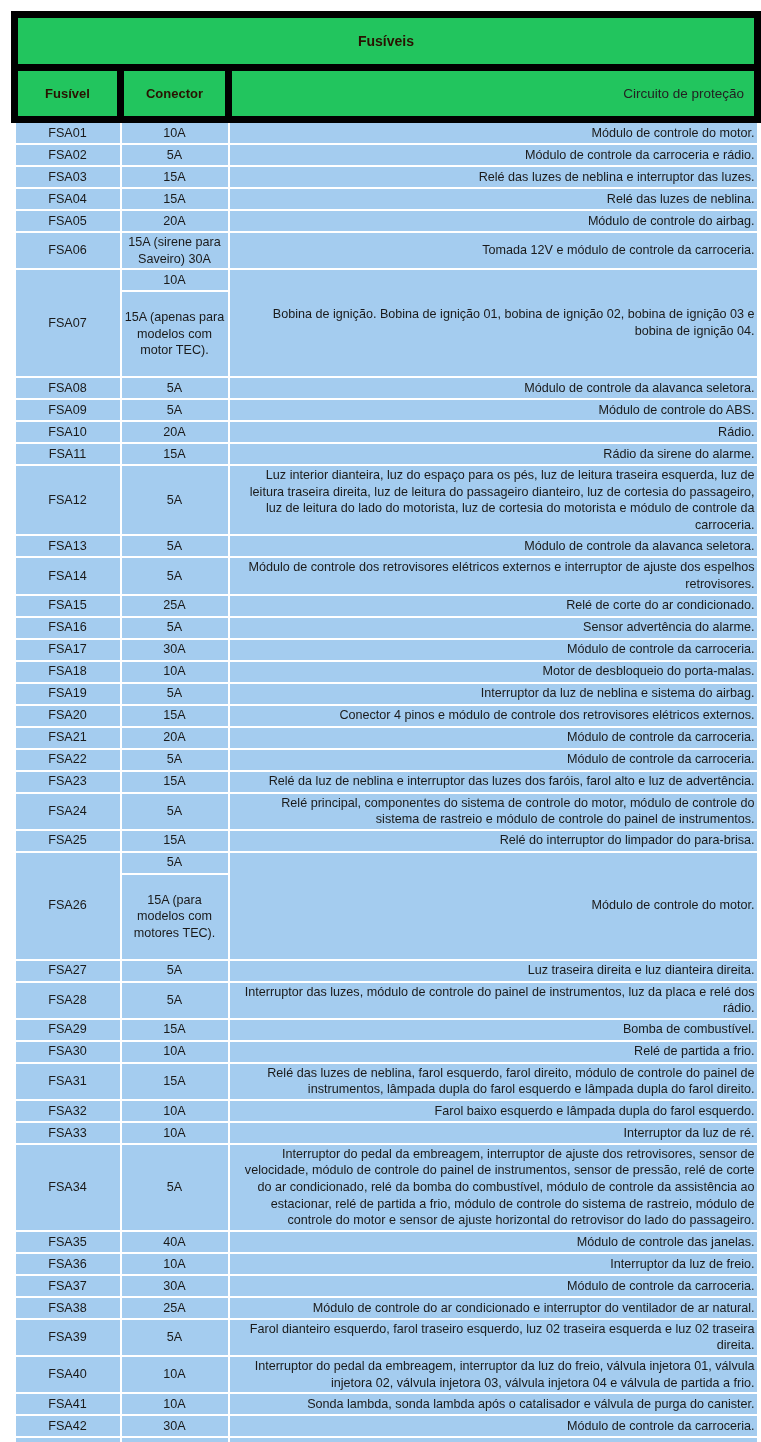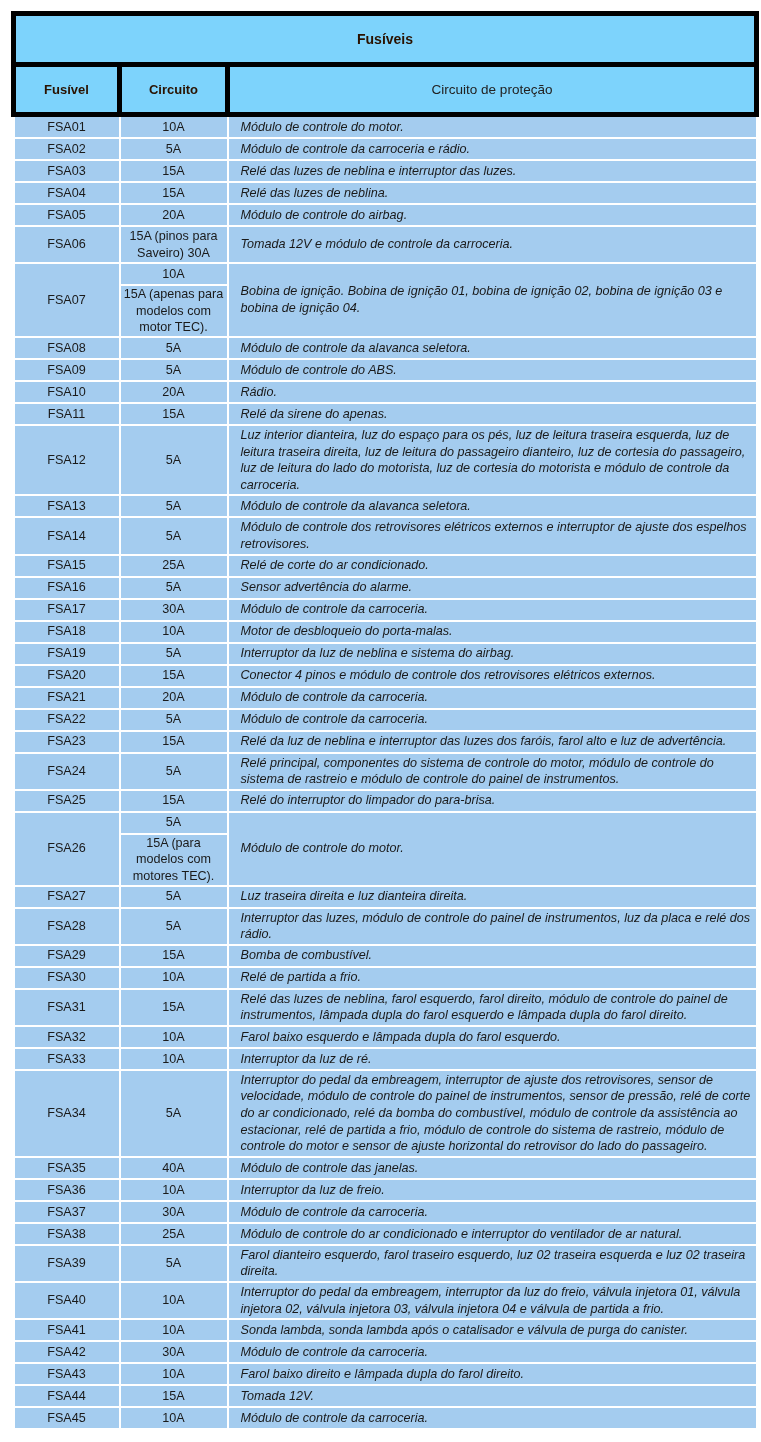--- a/index.html
+++ b/index.html
@@ -2,47 +2,47 @@
 <html><head>
 <meta charset="utf-8">
 <style>
   html, body { margin: 0; padding: 0; background: #ffffff; }
   body { width: 761px; height: 1442px; position: relative; font-family: "Liberation Sans", sans-serif; }
   .wrap { position: absolute; left: 11px; top: 11px; width: 743px; }
   table { border-collapse: collapse; width: 743px; table-layout: fixed; font-size: 12.6px; color: #1a1a1a; }
   col.c1 { width: 106px; }
   col.c2 { width: 108px; }
   col.c3 { width: 529px; }
-  th { background: #7dd3fc; color: #2a1200; font-weight: bold; border: 5px solid #000000; padding: 10px; }
+  th { background: #22c55e; color: #2a1200; font-weight: bold; border: 7px solid #000000; padding: 10px; }
   th.title { height: 26px; font-size: 14px; }
   th.hdr { height: 25px; font-size: 13px; margin-left: 40px; }
-  th.hdr.circ { font-weight: normal; font-size: 13.5px; color: #222; }
+  th.hdr.circ { font-weight: normal; font-size: 13.5px; color: #222; text-align: right; }
   td { background: #a4ccef; border: 2px solid #ffffff; padding: 1px 2px; line-height: 16.6px; vertical-align: middle; }
   td.fuse, td.amp { text-align: center; }
-  td.circ { text-align: left; padding-left: 12px; font-style: italic; }
+  td.circ { text-align: right; padding-left: 12px; }
   tr.r td { height: 18px; }
-  td.sub { padding: 0 2px; }
+  td.sub { padding: 17px 2px; }
 </style>
 </head>
 <body>
 
 <div class="wrap">
   <table>
     <colgroup>
         <col class="c1">
         <col class="c2">
         <col class="c3">
       </colgroup>
     <thead>
       <tr>
         <th class="title" colspan="3">Fusíveis</th>
       </tr>
       <tr>
         <th class="hdr">Fusível</th>
-        <th class="hdr">Circuito</th>
+        <th class="hdr">Conector</th>
         <th class="hdr circ">Circuito de proteção</th>
       </tr>
     </thead>
     <tbody id="fuse-body">
         <tr class="r">
           <td class="fuse">FSA01</td>
           <td class="amp">10A</td>
           <td class="circ">Módulo de controle do motor.</td>
         </tr>
         <tr class="r">
@@ -60,21 +60,21 @@
           <td class="amp">15A</td>
           <td class="circ">Relé das luzes de neblina.</td>
         </tr>
         <tr class="r">
           <td class="fuse">FSA05</td>
           <td class="amp">20A</td>
           <td class="circ">Módulo de controle do airbag.</td>
         </tr>
         <tr class="r">
           <td class="fuse">FSA06</td>
-          <td class="amp">15A (pinos para Saveiro) 30A</td>
+          <td class="amp">15A (sirene para Saveiro) 30A</td>
           <td class="circ">Tomada 12V e módulo de controle da carroceria.</td>
         </tr>
         <tr class="r">
           <td class="fuse" rowspan="2">FSA07</td>
           <td class="amp">10A</td>
           <td class="circ" rowspan="2">Bobina de ignição. Bobina de ignição 01, bobina de ignição 02, bobina de ignição 03 e bobina de ignição 04.</td>
         </tr>
         <tr class="r">
           <td class="amp sub">15A (apenas para modelos com motor TEC).</td>
         </tr>
@@ -89,21 +89,21 @@
           <td class="circ">Módulo de controle do ABS.</td>
         </tr>
         <tr class="r">
           <td class="fuse">FSA10</td>
           <td class="amp">20A</td>
           <td class="circ">Rádio.</td>
         </tr>
         <tr class="r">
           <td class="fuse">FSA11</td>
           <td class="amp">15A</td>
-          <td class="circ">Relé da sirene do apenas.</td>
+          <td class="circ">Rádio da sirene do alarme.</td>
         </tr>
         <tr class="r">
           <td class="fuse">FSA12</td>
           <td class="amp">5A</td>
           <td class="circ">Luz interior dianteira, luz do espaço para os pés, luz de leitura traseira esquerda, luz de leitura traseira direita, luz de leitura do passageiro dianteiro, luz de cortesia do passageiro, luz de leitura do lado do motorista, luz de cortesia do motorista e módulo de controle da carroceria.</td>
         </tr>
         <tr class="r">
           <td class="fuse">FSA13</td>
           <td class="amp">5A</td>
           <td class="circ">Módulo de controle da alavanca seletora.</td>

